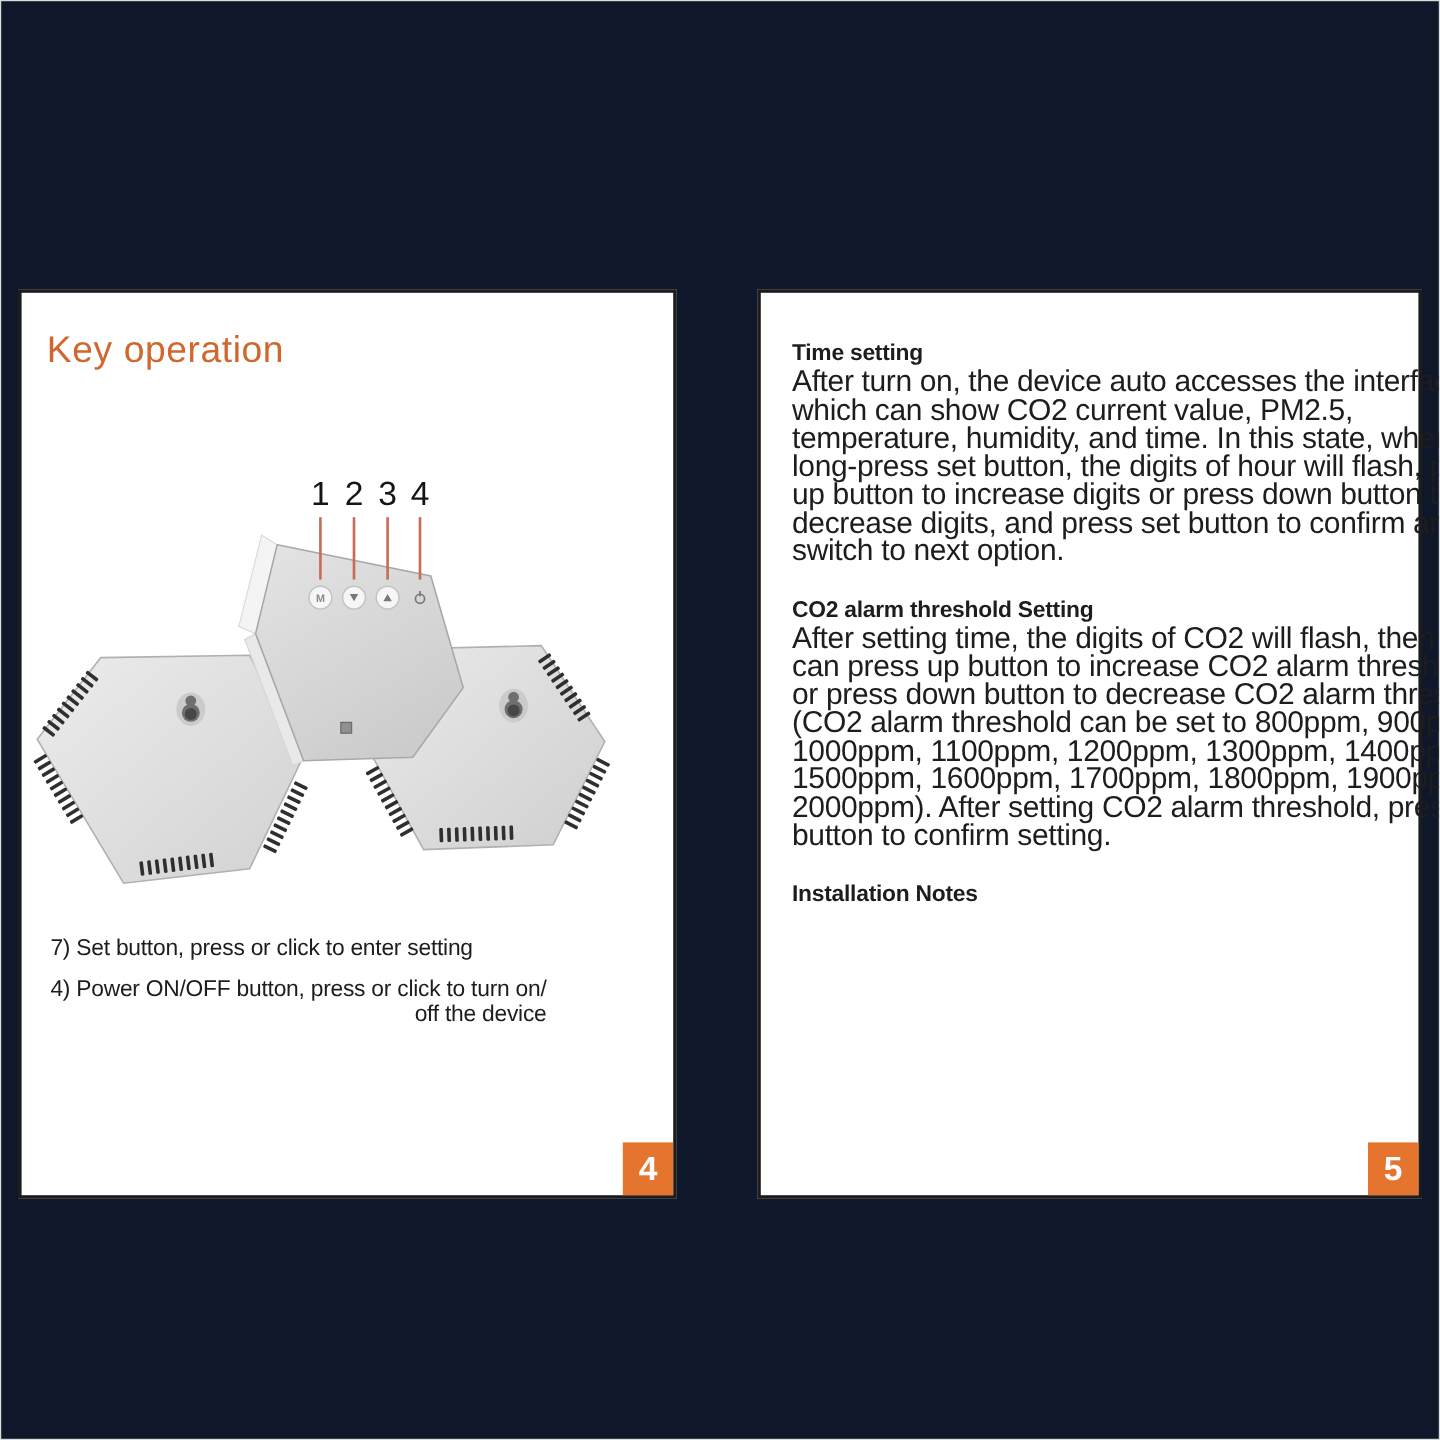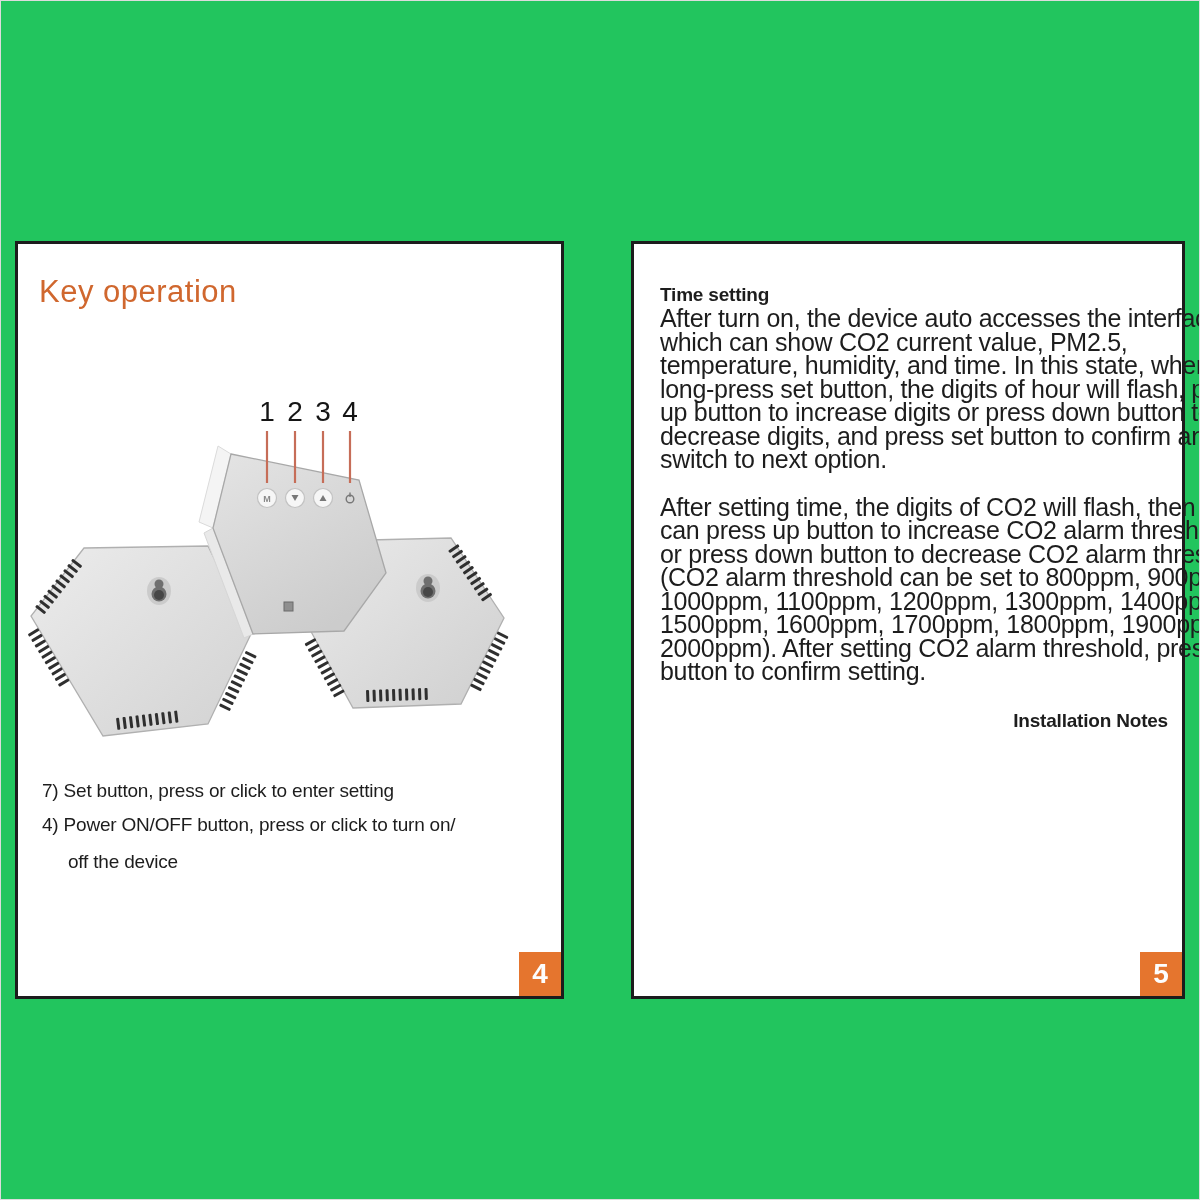--- a/index.html
+++ b/index.html
@@ -1,17 +1,17 @@
 <!DOCTYPE html>
 <html><head>
 <meta charset="utf-8">
 <style>
   html,body{margin:0;padding:0;background:#ffffff;}
   .canvas{
-    position:relative;width:1200px;height:1200px;background:#22c55e;
+    position:relative;width:1200px;height:1200px;background:#0f172a;
     border:1px solid #dcdcdc;box-sizing:border-box;
     font-family:"Liberation Sans", sans-serif;color:#1d1d1d;overflow:hidden;
   }
   .page{
     position:absolute;top:240px;height:758px;background:#fff;
     border:3px solid #1c1c1c;box-sizing:border-box;
   }
   .page-left{left:14px;width:549px;}
   .page-right{left:630px;width:554px;padding-left:20px;}
   .page-num{
@@ -19,26 +19,26 @@
     background:#e5752e;color:#fdfdfd;font-size:28px;font-weight:bold;
     display:flex;align-items:center;justify-content:center;
   }
   .page-title{
     position:absolute;left:21px;top:30px;font-size:31px;color:#d0672e;
     letter-spacing:0.5px;
   }
   .diagram-wrap{position:absolute;left:3px;top:147px;width:540px;height:370px;}
   .instructions{position:absolute;left:24px;top:536px;font-size:19px;}
   .instruction{margin-bottom:13px;line-height:21px;letter-spacing:-0.2px;}
-  .instruction .cont{margin-left:26px;margin-top:16px;}
+  .instruction .cont{margin-left:26px;margin-top:0;text-align:right;}
   .rp-content{position:absolute;left:26px;top:38px;width:508px;}
   .section{margin-bottom:24px;}
   .section-heading{font-size:19px;font-weight:bold;line-height:25px;letter-spacing:-0.2px;}
   .section-body{font-size:25px;line-height:23.5px;white-space:pre;letter-spacing:-0.3px;}
-  .section-installation{margin-top:18px;text-align:right;}
+  .section-installation{margin-top:18px;}
   .section-installation .section-heading{margin-bottom:9px;}
   .callout-num{font-size:28px;fill:#151515;}
   .btn-label{font-size:9px;font-weight:bold;fill:#8a8a8a;}
 </style>
 </head>
 <body>
 
 <div class="canvas">
 
   <div class="page page-left">
@@ -159,20 +159,21 @@
         <div class="section-body">After turn on, the device auto accesses the interface
 which can show CO2 current value, PM2.5,
 temperature, humidity, and time. In this state, when you
 long-press set button, the digits of hour will flash, press
 up button to increase digits or press down button to
 decrease digits, and press set button to confirm and
 switch to next option.</div>
       </div>
 
       <div class="section">
+        <div class="section-heading">CO2 alarm threshold Setting</div>
         <div class="section-body">After setting time, the digits of CO2 will flash, then you
 can press up button to increase CO2 alarm threshold,
 or press down button to decrease CO2 alarm threshold.
 (CO2 alarm threshold can be set to 800ppm, 900ppm,
 1000ppm, 1100ppm, 1200ppm, 1300ppm, 1400ppm,
 1500ppm, 1600ppm, 1700ppm, 1800ppm, 1900ppm,
 2000ppm). After setting CO2 alarm threshold, press set
 button to confirm setting.</div>
       </div>
 

